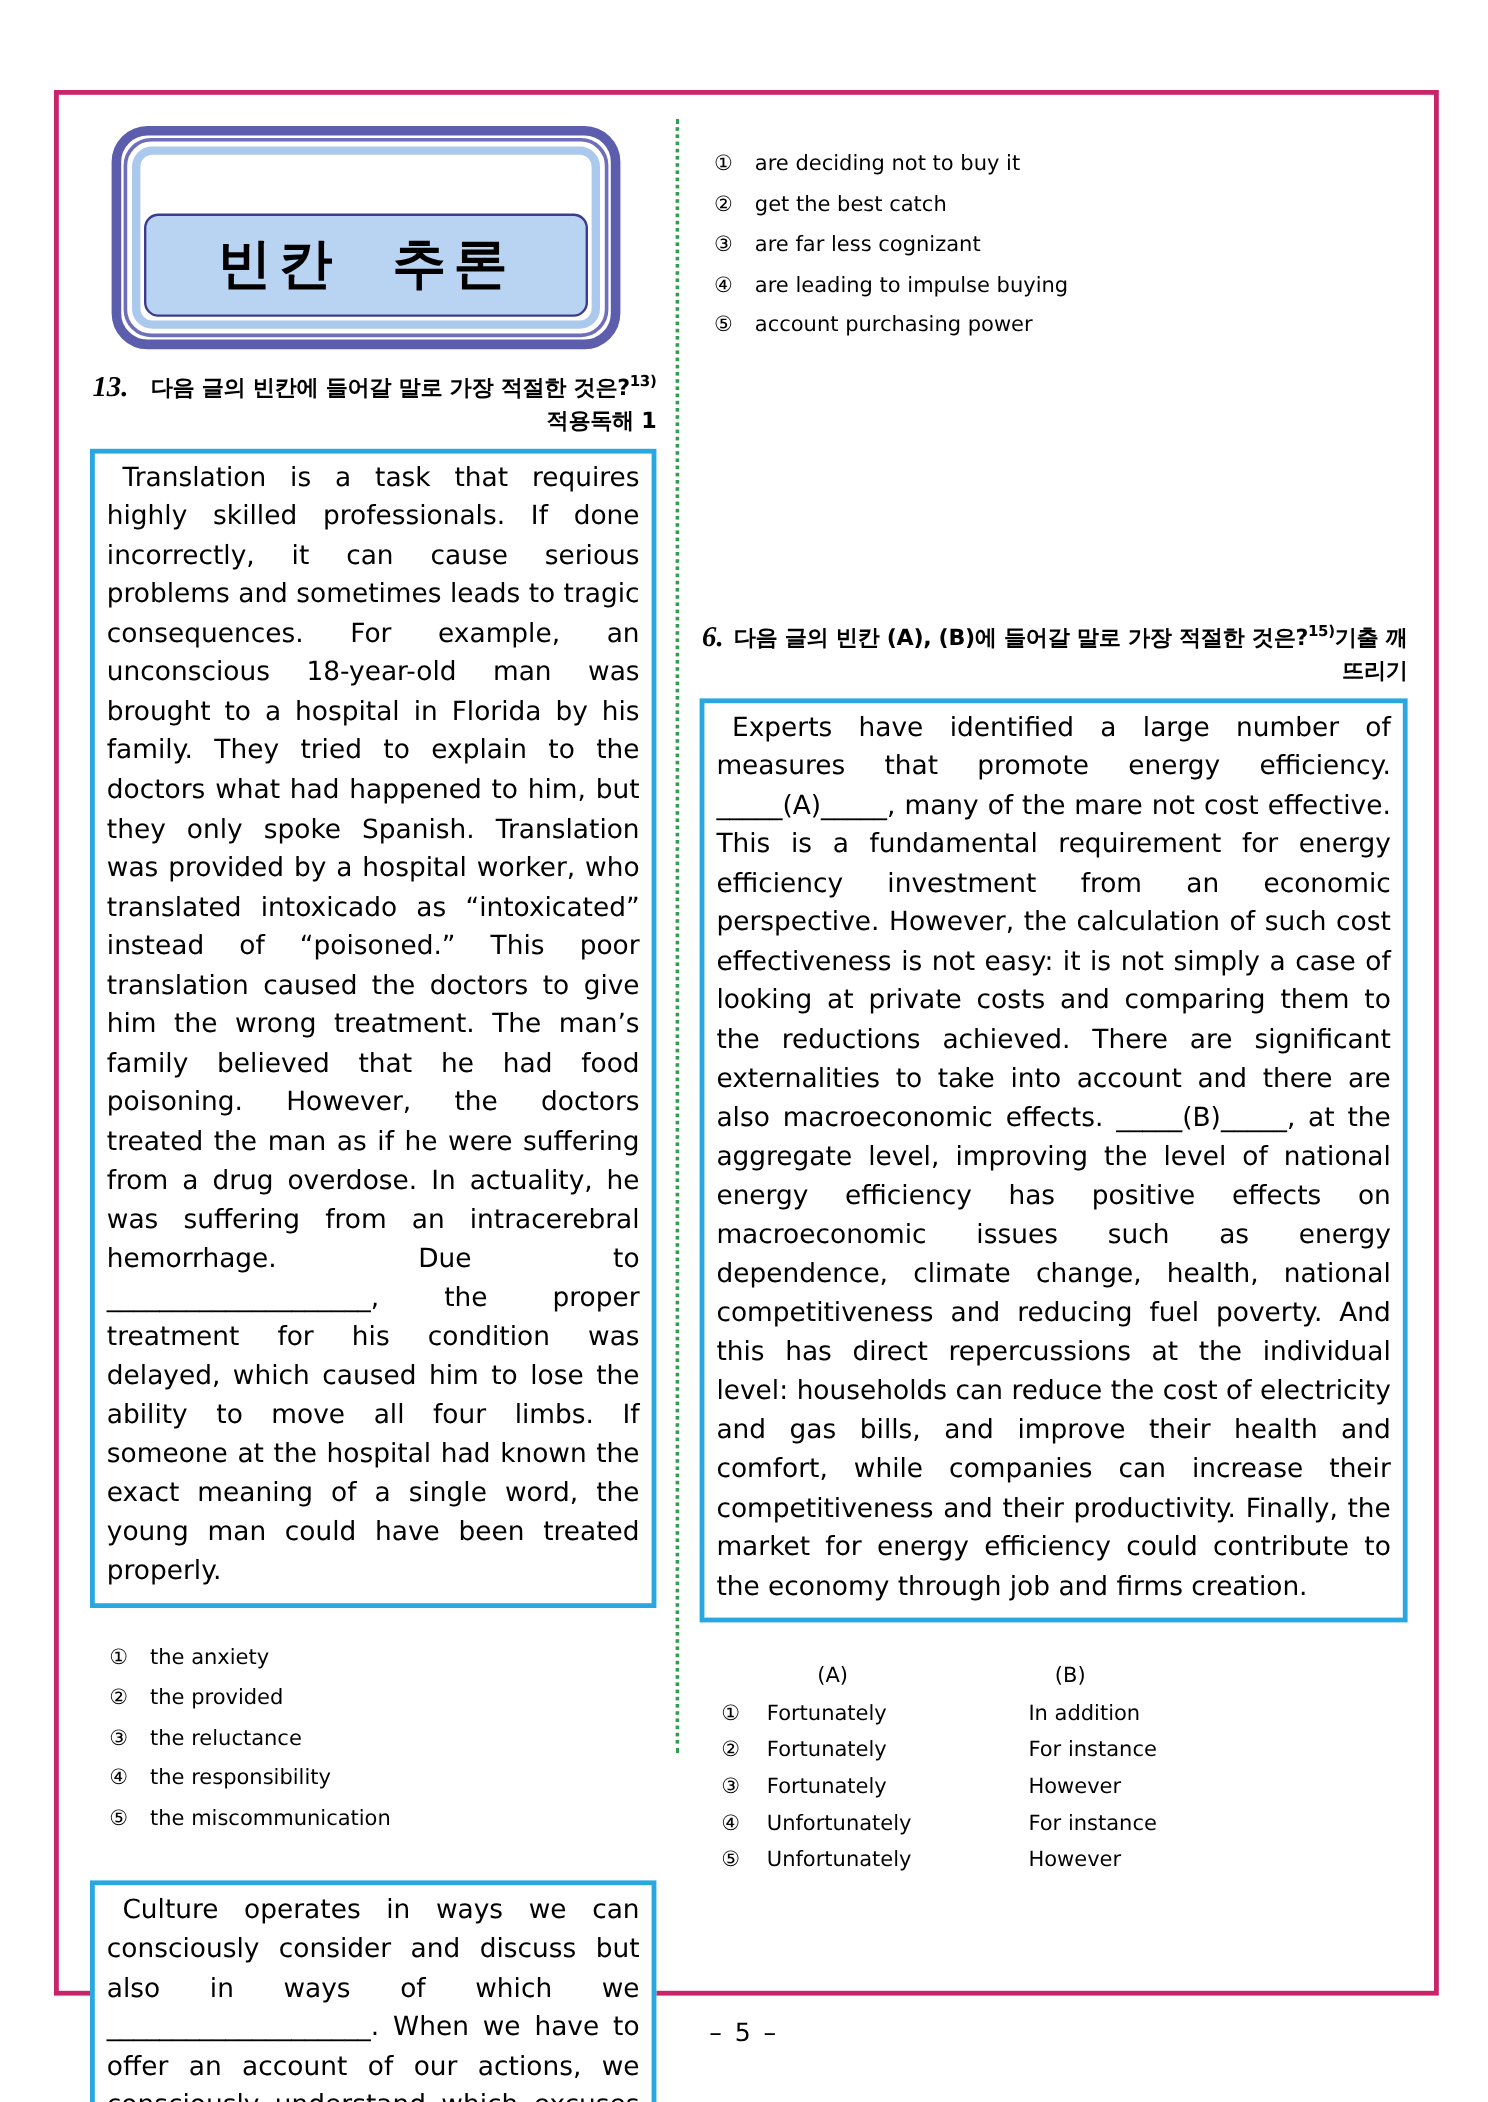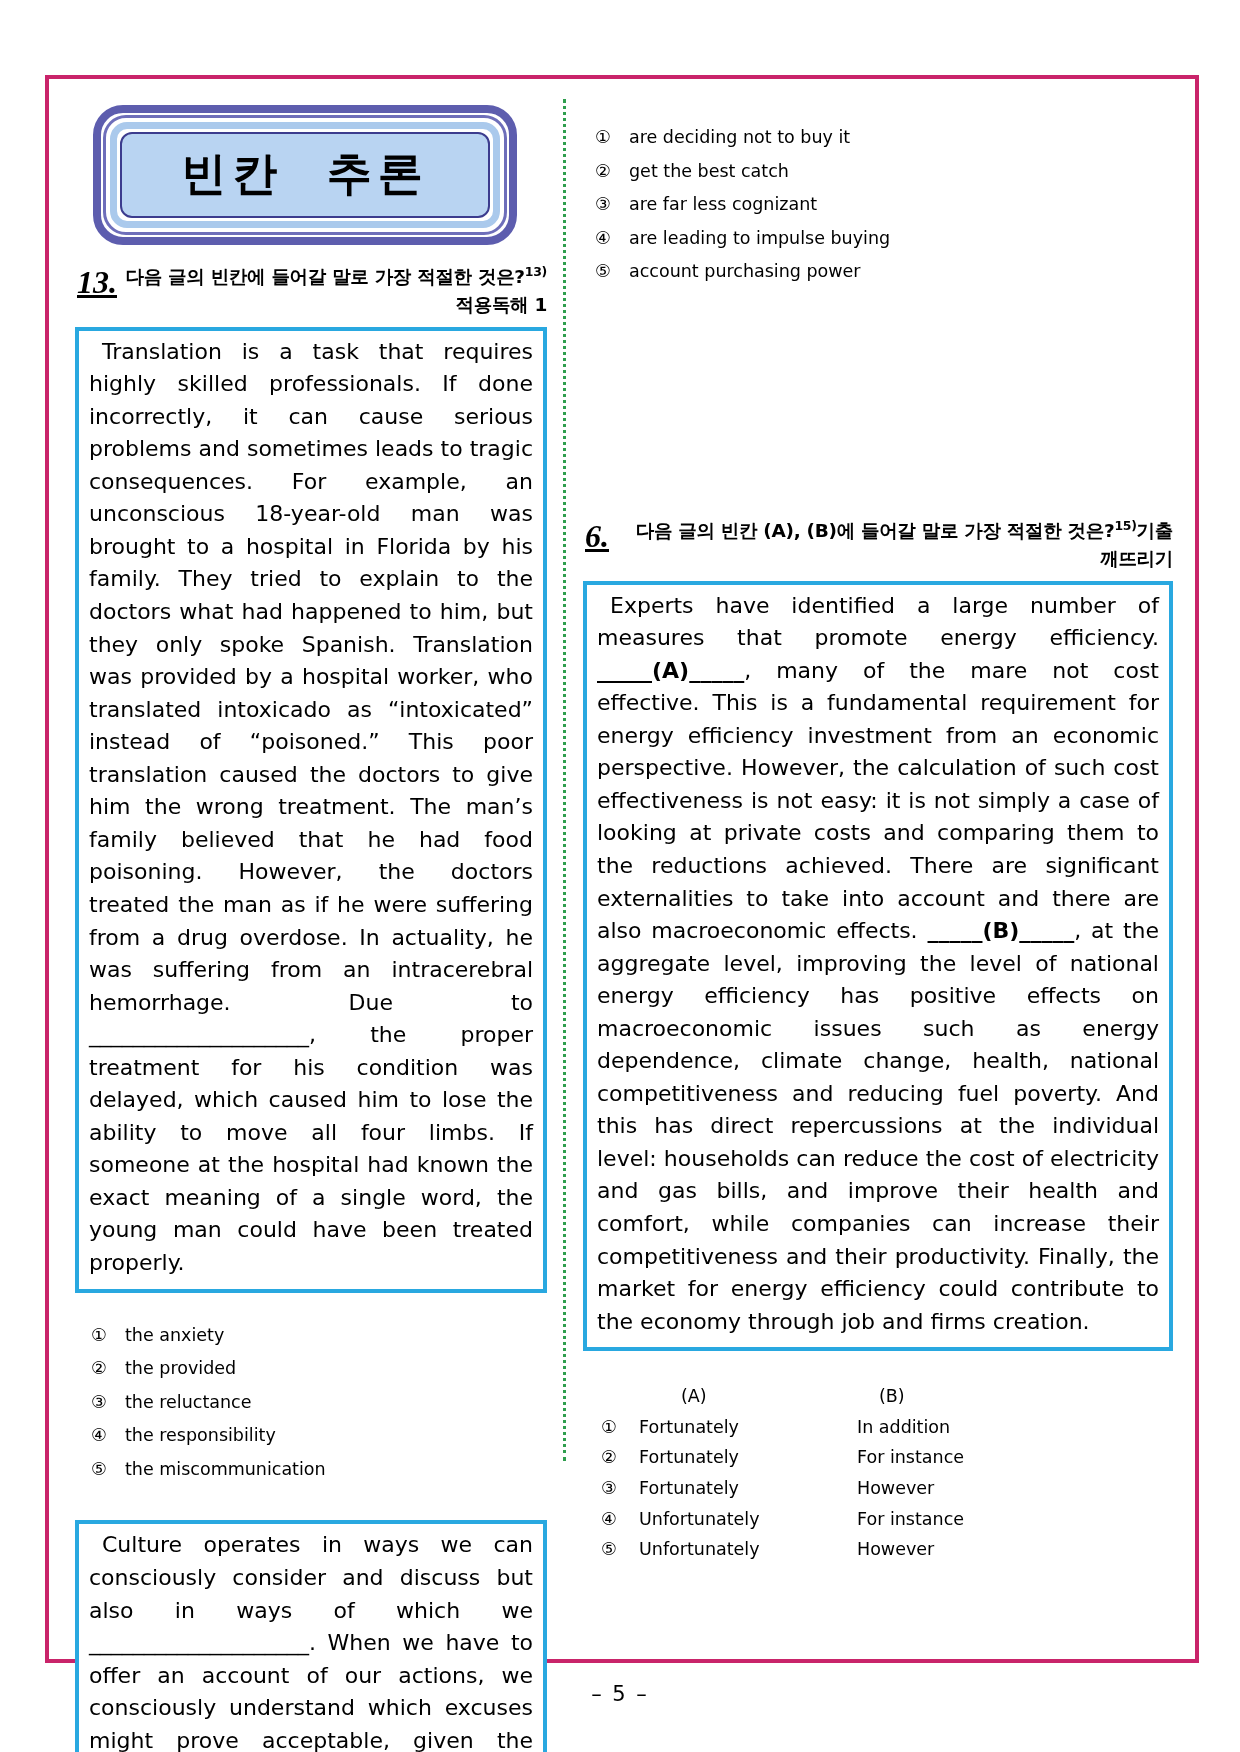--- a/index.html
+++ b/index.html
@@ -19,42 +19,43 @@
   .col-right{flex:1 1 auto;min-width:0;}
 
   
   .banner-outer{border:8px solid #5d5dae;border-radius:30px;padding:2px;background:#fff;margin:6px 0 18px 18px;width:404px;}
   .banner-mid{border:3px solid #6e6eba;border-radius:23px;padding:4px;background:#fff;}
   .banner-inner{border:7px solid #aac9ec;border-radius:17px;padding:3px;background:#fff;}
   .banner-core{
     border:2px solid #3c3c8e;border-radius:12px;background:#b9d4f2;
     text-align:center;font-size:45px;font-weight:bold;letter-spacing:6px;word-spacing:22px;
     padding:10px 0 12px;
+    margin-top:46px;
   }
 
   
   .q-header{display:flex;margin:14px 0 8px 2px;}
   .q-num{
     font-family:"Liberation Serif","DejaVu Serif",serif;
-    font-style:italic;font-weight:bold;font-size:32px;line-height:1.2;
-    margin-right:7px;white-space:nowrap;text-decoration:underline;
+    font-style:italic;font-weight:bold;font-size:24px;line-height:1.2;
+    margin-right:7px;white-space:nowrap;
   }
   .q-text{flex:1;font-size:18.5px;font-weight:600;line-height:1.5;letter-spacing:-0.3px;text-align:right;}
   .q-text sup{font-size:12.5px;font-weight:600;vertical-align:super;}
   .anno{font-weight:700;}
 
   
   .passage-box{
     border:4px solid #29a8e0;background:#fff;
     padding:5px 10px 9px 10px;margin-top:4px;
   }
   .passage-box p{
     margin:0;font-size:22px;line-height:1.48;text-align:justify;text-indent:13px;
   }
-  .blank-bold{font-weight:bold;}
+  .blank-bold{font-weight:normal;}
 
   
   .choices{margin:26px 0 34px 16px;}
   .choice-row{display:flex;font-size:17.5px;line-height:1.92;}
   .choice-marker{flex:0 0 34px;}
   .choice-label{flex:1;}
 
   
   .rc-choices{margin:22px 0 0 12px;}
   .q15-section{margin-top:228px;}

